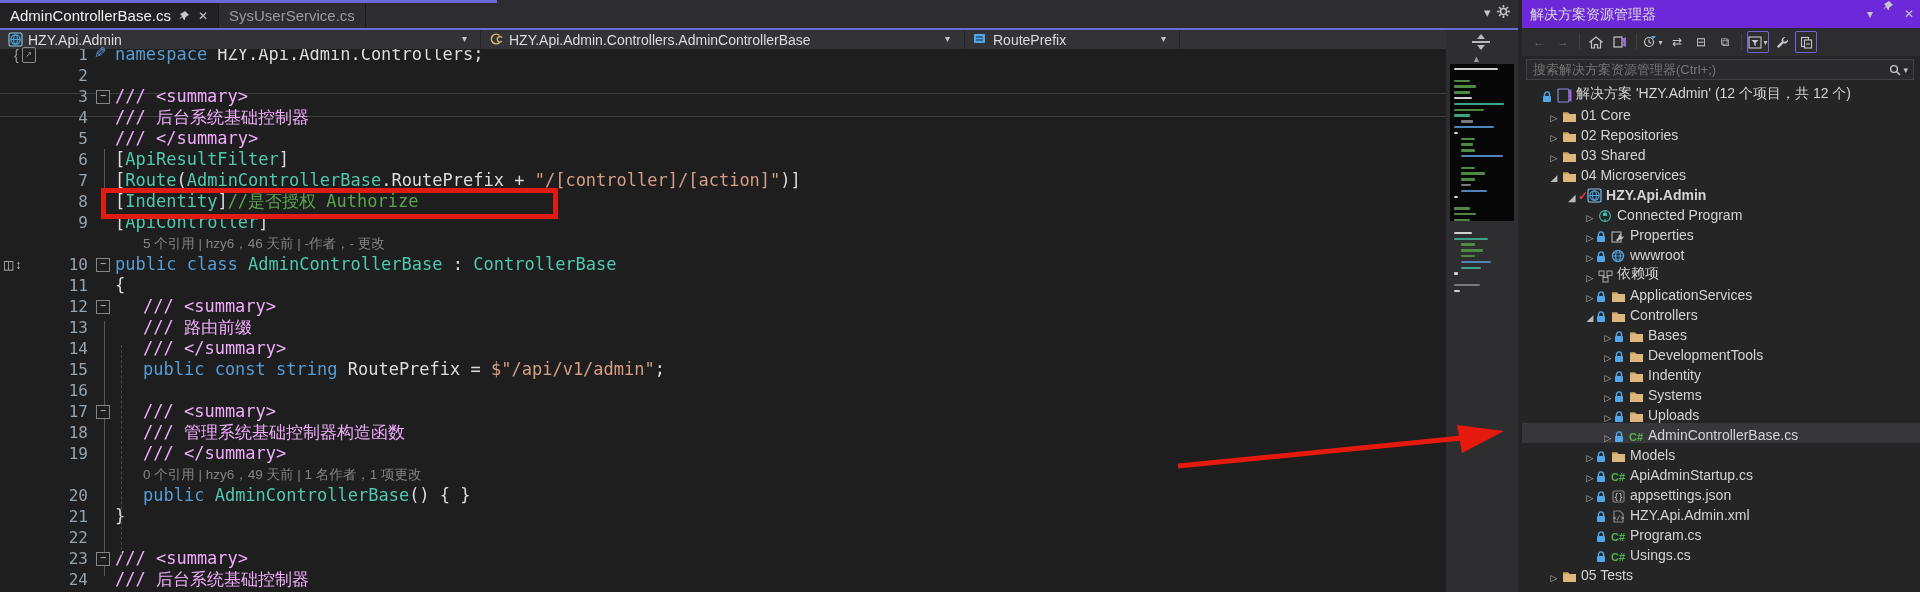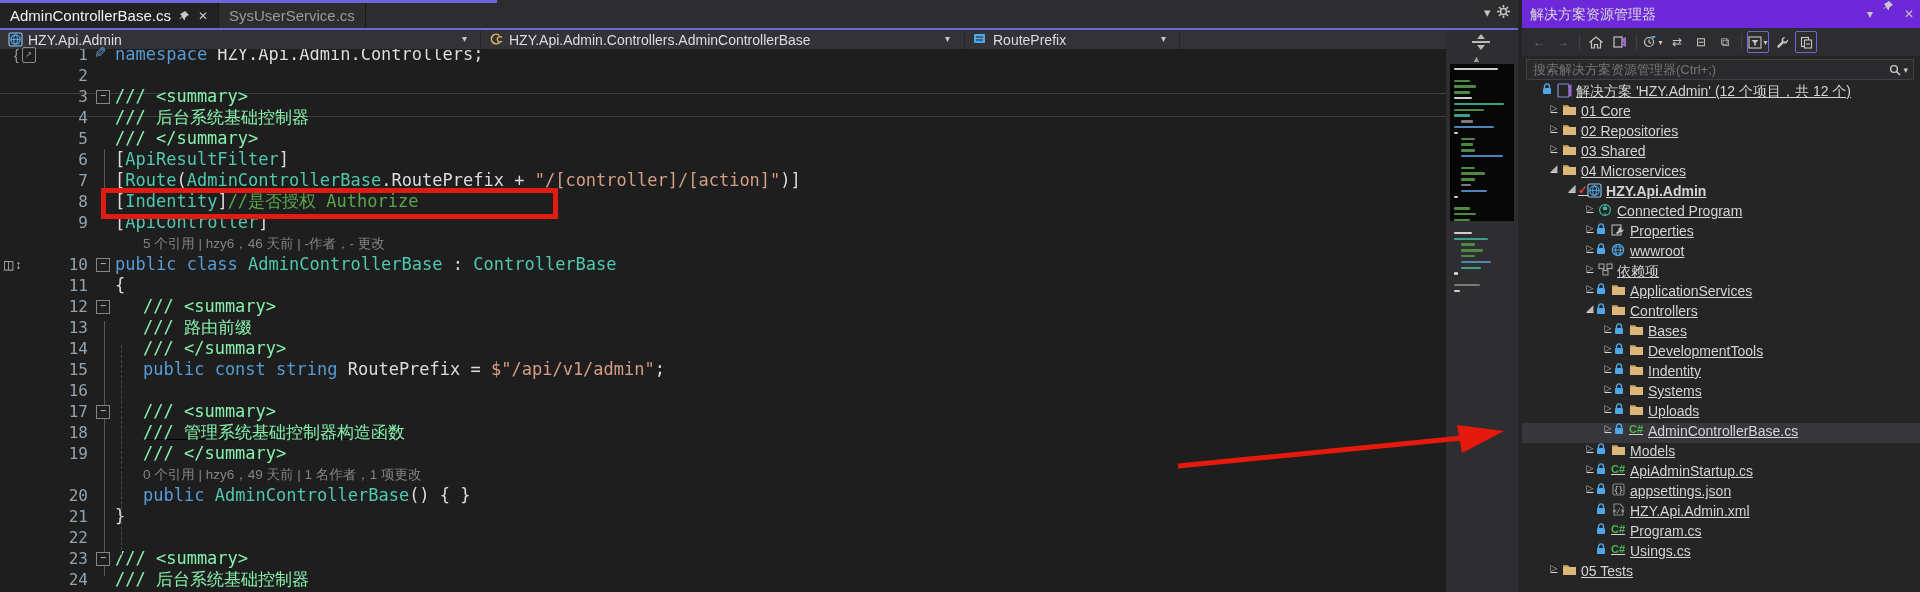--- a/index.html
+++ b/index.html
@@ -25,21 +25,21 @@
   #editor{position:absolute;left:0;top:49px;width:1446px;height:543px;overflow:hidden;}
   #code{position:absolute;left:0;top:-5px;}
   .crow{display:flex;height:21px;line-height:21px;white-space:pre;
     font-family:"DejaVu Sans Mono",monospace;font-size:17px;}
   .crow .gut{width:88px;text-align:right;color:#95a4b1;font-size:16px;flex:none;}
   .crow .outl{width:26px;flex:none;position:relative;}
   .foldbox{position:absolute;left:8px;top:4px;width:12px;height:12px;border:1px solid #858585;
     background:#1e1e1e;color:#c8c8c8;font-size:10px;line-height:10px;text-align:center;z-index:3;}
   .crow .txt{flex:none;}
   .tk-kw{color:#569cd6}.tk-ty{color:#4ec9b0}.tk-pl{color:#dcdcdc}.tk-st{color:#d69d85}
-  .tk-cm{color:#57a64a}.tk-doc{color:#86efac}
+  .tk-cm{color:#57a64a}.tk-doc{color:#f0abfc}
   .lensrow{font-family:"Liberation Sans",sans-serif !important;font-size:13.5px !important;color:#848484;}
   .lensrow .txt{font-family:"Liberation Sans",sans-serif;}
   #curline{position:absolute;left:0;top:44px;width:1446px;height:22px;
     border-top:1px solid #3e3e42;border-bottom:1px solid #3e3e42;pointer-events:none;}
   .vguide{position:absolute;width:1px;background:#585858;z-index:2;}
   .vguide.dash{background:none;border-left:1px dashed #4a4a4a;}
   #margin1{position:absolute;left:14px;top:47px;display:flex;gap:3px;color:#9e9e9e;font-size:14px;height:16px;align-items:center;}
   .popbox{display:inline-block;width:12px;height:14px;border:1px solid #8a8a8a;border-radius:2px;
     font-size:8px;line-height:13px;text-align:center;color:#9e9e9e;}
   #fixicon{position:absolute;left:94px;top:44px;color:#5b9bd5;font-size:15px;transform:scaleX(-1);}
@@ -65,21 +65,21 @@
     color:#c5c5c5;font-size:12px;border:1px solid transparent;border-radius:2px;}
   .tb-btn.boxed{border-color:#6c68d9;}
   .tb-btn.dim{color:#6d6d6d;}
   .tb-sep{width:1px;height:16px;background:#3f3f46;margin:0 3px;}
   #search{position:absolute;left:4px;top:59px;width:388px;height:21px;background:#2a2a2d;
     border:1px solid #3f3f46;box-sizing:border-box;display:flex;align-items:center;}
   #search input{flex:1;background:transparent;border:none;outline:none;color:#8a8a8a;
     font-size:13px;padding:0 6px;font-family:"Liberation Sans",sans-serif;}
   #search .sic{display:flex;align-items:center;color:#c5c5c5;margin-right:5px;gap:2px;font-size:9px;}
   #tree{position:absolute;left:0;top:83px;width:398px;}
-  .trow{position:relative;height:20px;display:flex;align-items:flex-start;font-size:14px;color:#d4d4d4;white-space:nowrap;text-decoration:underline;}
+  .trow{position:relative;height:20px;display:flex;align-items:flex-end;font-size:14px;color:#d4d4d4;white-space:nowrap;}
   .trow.sel{background:#37373b;}
   .trow.bold{font-weight:bold;}
   .trow .chev{width:12px;flex:none;font-size:9px;color:#b9b9b9;text-align:center;}
   .trow .lk{width:13px;flex:none;display:inline-flex;}
   .trow .ic{width:18px;flex:none;display:inline-flex;justify-content:center;align-items:center;}
   .trow .lbl{margin-left:3px;}
   .badge-cs{color:#4eb54e;font-weight:bold;font-size:11px;font-family:"Liberation Sans",sans-serif;}
   .chk{color:#e04040;font-weight:bold;font-size:12px;margin-right:-3px;z-index:2;}
   
   #redbox{position:absolute;left:101px;top:188px;width:457px;height:31px;
@@ -182,21 +182,21 @@
         <div class="crow"><span class="gut">9</span><span class="outl"></span><span class="txt" style="padding-left: 1px;"><span class="tk-pl">[</span><span class="tk-ty">ApiController</span><span class="tk-pl">]</span></span></div>
         <div class="crow lensrow"><span class="gut"></span><span class="outl"></span><span class="txt" style="padding-left: 29px;">5 个引用 | hzy6，46 天前 | -作者，- 更改</span></div>
         <div class="crow"><span class="gut">10</span><span class="outl"><span class="foldbox">−</span></span><span class="txt" style="padding-left: 1px;"><span class="tk-kw">public class </span><span class="tk-ty">AdminControllerBase</span><span class="tk-pl"> : </span><span class="tk-ty">ControllerBase</span></span></div>
         <div class="crow"><span class="gut">11</span><span class="outl"></span><span class="txt" style="padding-left: 1px;"><span class="tk-pl">{</span></span></div>
         <div class="crow"><span class="gut">12</span><span class="outl"><span class="foldbox">−</span></span><span class="txt" style="padding-left: 29px;"><span class="tk-doc">/// &lt;summary&gt;</span></span></div>
         <div class="crow"><span class="gut">13</span><span class="outl"></span><span class="txt" style="padding-left: 29px;"><span class="tk-doc">/// 路由前缀</span></span></div>
         <div class="crow"><span class="gut">14</span><span class="outl"></span><span class="txt" style="padding-left: 29px;"><span class="tk-doc">/// &lt;/summary&gt;</span></span></div>
         <div class="crow"><span class="gut">15</span><span class="outl"></span><span class="txt" style="padding-left: 29px;"><span class="tk-kw">public const string </span><span class="tk-pl">RoutePrefix = </span><span class="tk-st">$"/api/v1/admin"</span><span class="tk-pl">;</span></span></div>
         <div class="crow"><span class="gut">16</span><span class="outl"></span><span class="txt" style="padding-left: 1px;"></span></div>
         <div class="crow"><span class="gut">17</span><span class="outl"><span class="foldbox">−</span></span><span class="txt" style="padding-left: 29px;"><span class="tk-doc">/// &lt;summary&gt;</span></span></div>
-        <div class="crow"><span class="gut">18</span><span class="outl"></span><span class="txt" style="padding-left: 29px; text-decoration: underline;"><span class="tk-doc">/// 管理系统基础控制器构造函数</span></span></div>
+        <div class="crow"><span class="gut">18</span><span class="outl"></span><span class="txt" style="padding-left: 29px;"><span class="tk-doc">/// 管理系统基础控制器构造函数</span></span></div>
         <div class="crow"><span class="gut">19</span><span class="outl"></span><span class="txt" style="padding-left: 29px;"><span class="tk-doc">/// &lt;/summary&gt;</span></span></div>
         <div class="crow lensrow"><span class="gut"></span><span class="outl"></span><span class="txt" style="padding-left: 29px;">0 个引用 | hzy6，49 天前 | 1 名作者，1 项更改</span></div>
         <div class="crow"><span class="gut">20</span><span class="outl"></span><span class="txt" style="padding-left: 29px;"><span class="tk-kw">public </span><span class="tk-ty">AdminControllerBase</span><span class="tk-pl">() { }</span></span></div>
         <div class="crow"><span class="gut">21</span><span class="outl"></span><span class="txt" style="padding-left: 1px;"><span class="tk-pl">}</span></span></div>
         <div class="crow"><span class="gut">22</span><span class="outl"></span><span class="txt" style="padding-left: 1px;"></span></div>
         <div class="crow"><span class="gut">23</span><span class="outl"><span class="foldbox">−</span></span><span class="txt" style="padding-left: 1px;"><span class="tk-doc">/// &lt;summary&gt;</span></span></div>
         <div class="crow"><span class="gut">24</span><span class="outl"></span><span class="txt" style="padding-left: 1px;"><span class="tk-doc">/// 后台系统基础控制器</span></span></div>
         <div class="crow"><span class="gut">25</span><span class="outl"></span><span class="txt" style="padding-left: 1px;"><span class="tk-doc">/// &lt;/summary&gt;</span></span></div>
       </div>
 

